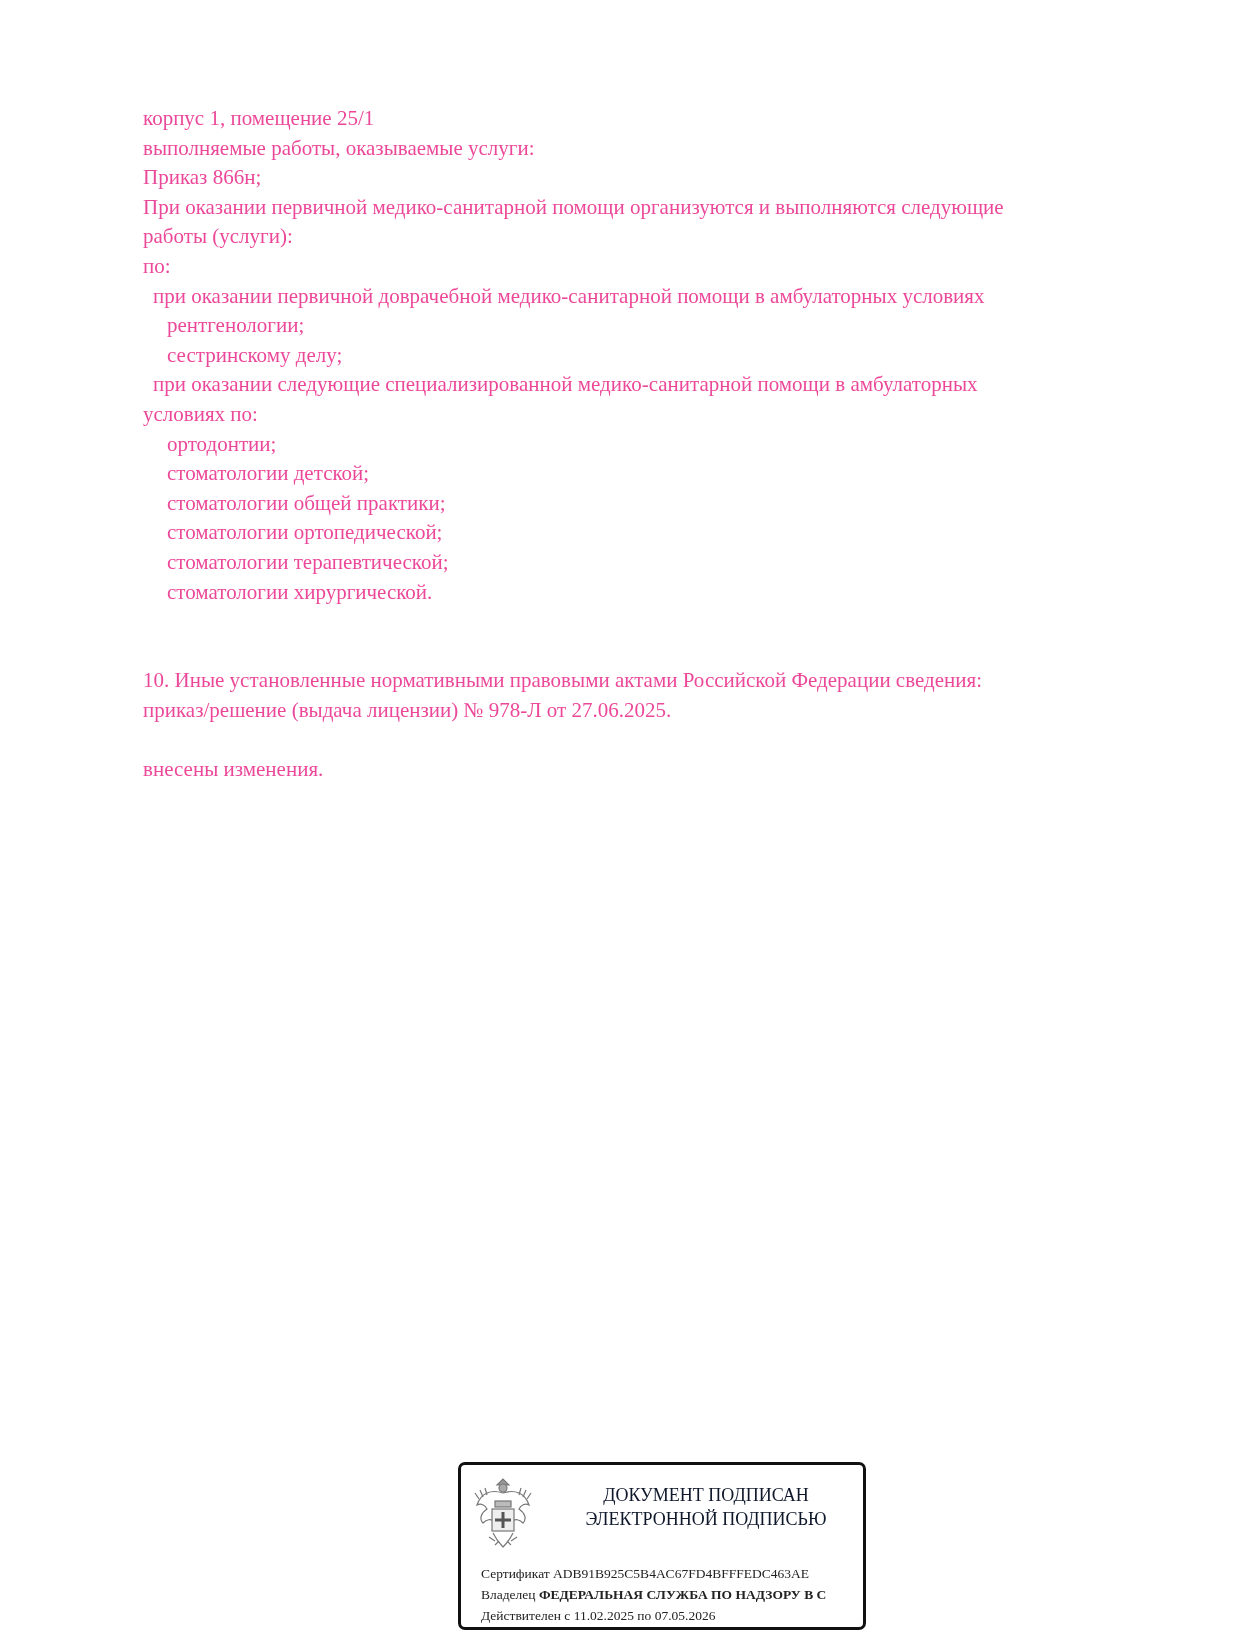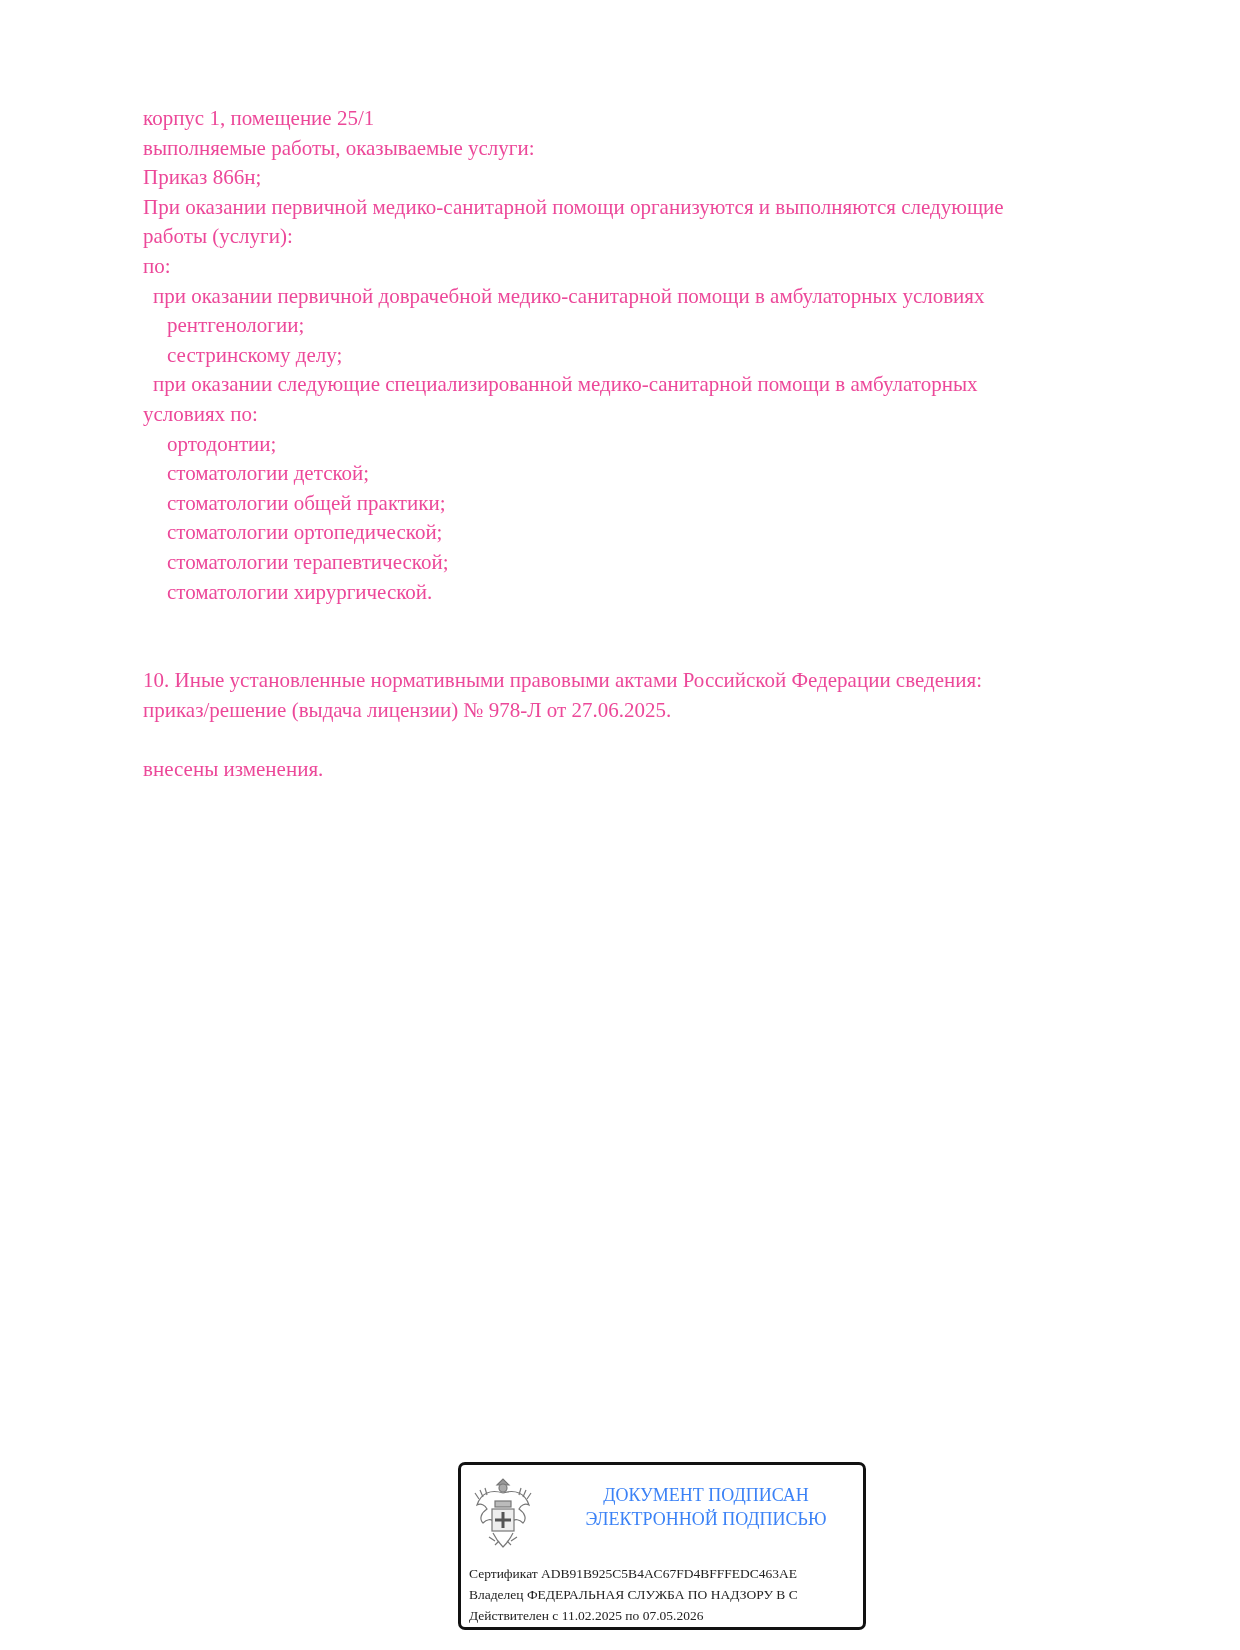--- a/index.html
+++ b/index.html
@@ -15,24 +15,24 @@
     .gap { height: 29.6px; }
     .stamp {
       position: absolute; left: 458px; top: 1462px; width: 402px; height: 162px;
       border: 3px solid #111111; border-radius: 7px; box-sizing: content-box;
       font-family: "Liberation Serif", "DejaVu Serif", serif; color: #222222;
       overflow: hidden;
     }
     .emblem { position: absolute; left: 10px; top: 10px; width: 64px; height: 76px; }
     .stamp-title {
       position: absolute; left: 95px; top: 18px; width: 300px; text-align: center;
-      font-size: 18px; line-height: 24px; color: #3b82f6;
+      font-size: 18px; line-height: 24px; color: #0f172a;
     }
-    .stamp-rows { position: absolute; left: 8px; top: 98px; font-size: 13.5px; line-height: 21px; white-space: nowrap; }
-    .stamp-rows b { font-weight: normal; }
+    .stamp-rows { position: absolute; left: 20px; top: 98px; font-size: 13.5px; line-height: 21px; white-space: nowrap; }
+    .stamp-rows b { font-weight: bold; }
   </style>
 </head>
 <body>
 
 <div class="page">
   <div class="line">корпус 1, помещение 25/1</div>
   <div class="line">выполняемые работы, оказываемые услуги:</div>
   <div class="line">Приказ 866н;</div>
   <div class="line">При оказании первичной медико-санитарной помощи организуются и выполняются следующие</div>
   <div class="line">работы (услуги):</div>

